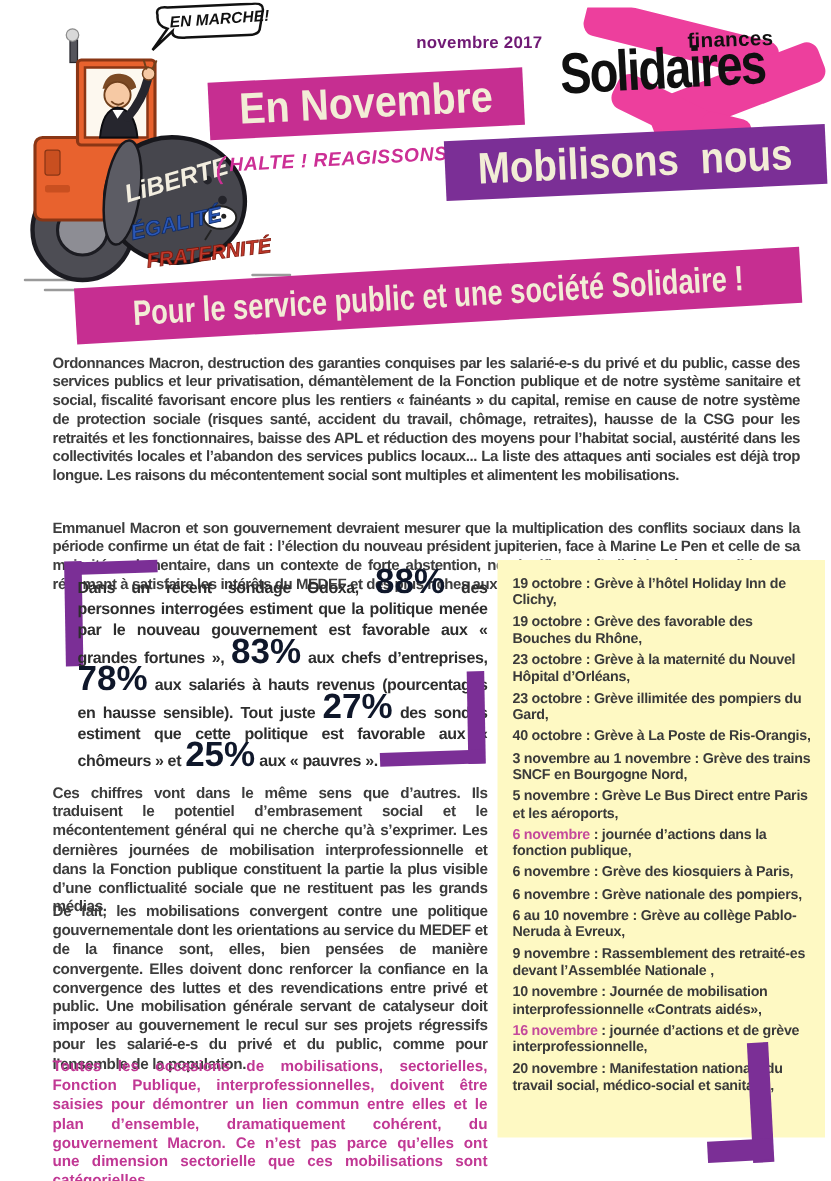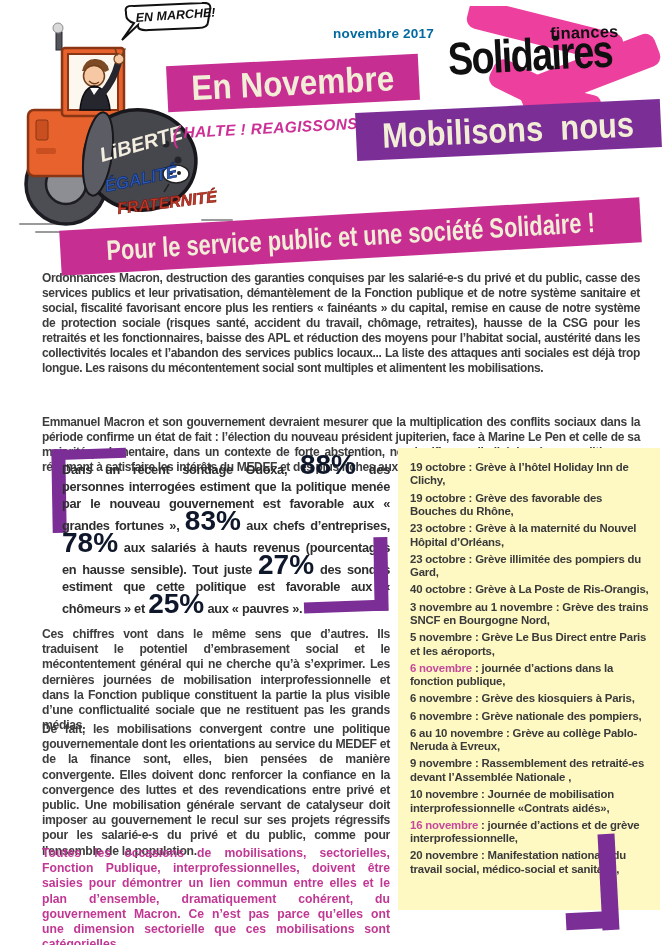--- a/index.html
+++ b/index.html
@@ -1,21 +1,21 @@
 <!DOCTYPE html>
 <html><head>
 <meta charset="utf-8">
 <style>
   html,body{margin:0;padding:0;background:#888;}
   .page{position:relative;width:665px;height:945px;background:#ffffff;overflow:hidden;
         font-family:"Liberation Sans",sans-serif;color:#3d3d3d;}
   [data-interactable]{box-sizing:border-box;}
 
   
-  .issue-date{position:absolute;left:333px;top:26px;font-size:13.5px;font-weight:bold;color:#0369a1;letter-spacing:.2px;}
+  .issue-date{position:absolute;left:333px;top:26px;font-size:13.5px;font-weight:bold;color:#701a75;letter-spacing:.2px;}
 
   .logo{position:absolute;left:438px;top:6px;width:227px;height:138px;}
   .logo svg{position:absolute;left:0;top:0;}
   .logo-main{position:absolute;left:10px;top:26px;width:210px;font-weight:bold;font-size:46px;color:#101010;
              transform:rotate(-3deg) scaleX(.82);transform-origin:left center;letter-spacing:-2px;white-space:nowrap;}
   .logo-sub{position:absolute;left:112px;top:17px;font-weight:bold;font-size:16.5px;color:#101010;
             transform:rotate(-2deg);letter-spacing:.2px;}
 
   .banner{position:absolute;display:flex;align-items:center;justify-content:center;color:#f2edd6;font-weight:bold;}
   .banner .condense{display:inline-block;transform-origin:center;white-space:nowrap;}
@@ -29,21 +29,21 @@
   .halte-line{position:absolute;left:172px;top:116px;transform:rotate(-3deg);color:#cc2f95;
               font-size:15.5px;font-weight:bold;font-style:italic;letter-spacing:.4px;white-space:nowrap;}
   .halte-paren{font-size:24px;font-weight:400;vertical-align:-5px;margin-right:3px;}
 
   
   .cartoon{position:absolute;left:6px;top:2px;width:252px;height:250px;}
 
   
   .intro-p{position:absolute;left:42px;width:598px;font-size:12px;font-weight:bold;line-height:15px;
            text-align:justify;letter-spacing:-.35px;color:#3d3d3d;}
-  .intro-1{top:271px;}
+  .intro-1{top:283px;}
   .intro-2{top:379px;margin-top:36px;}
 
   
   .survey-text{position:absolute;left:62px;top:456px;width:328px;font-size:12.8px;font-weight:bold;
                line-height:17px;text-align:justify;letter-spacing:-.3px;color:#2e2e2e;}
   .survey-text .pct{font-size:28px;font-weight:700;color:#0f172a;letter-spacing:0;line-height:17px;}
   .qbar{position:absolute;background:#7b2f96;}
   .qb-open-h{left:52px;top:449px;width:74px;height:10px;transform:rotate(-2deg);}
   .qb-open-v{left:52px;top:449px;width:14px;height:84px;transform:rotate(-1deg);}
   .qb-close-v{left:374px;top:537px;width:14px;height:74px;transform:rotate(-1deg);}

